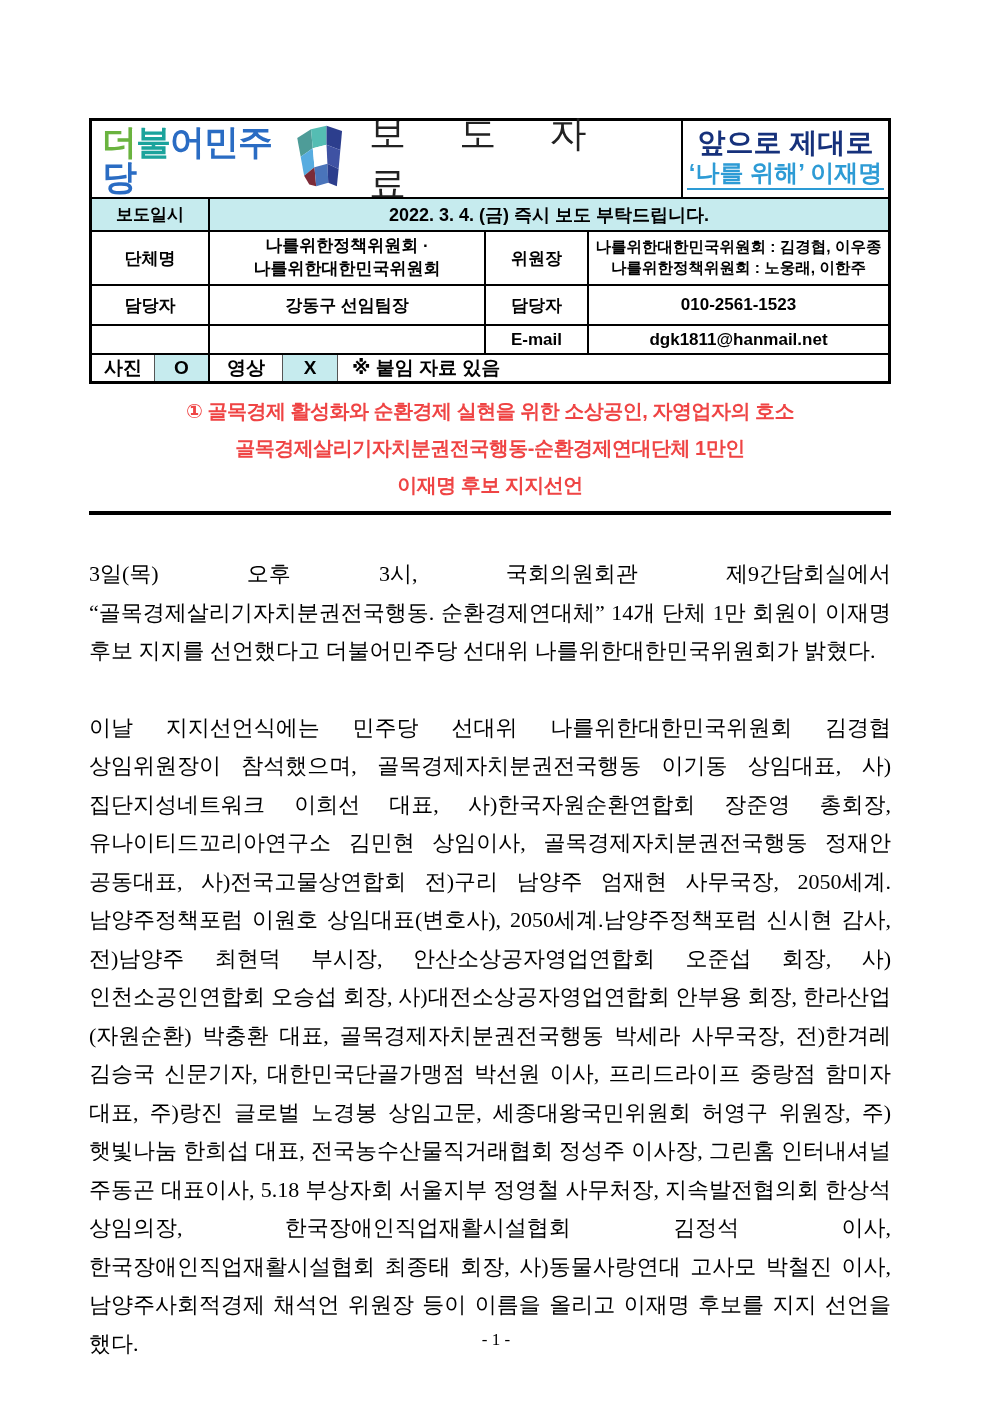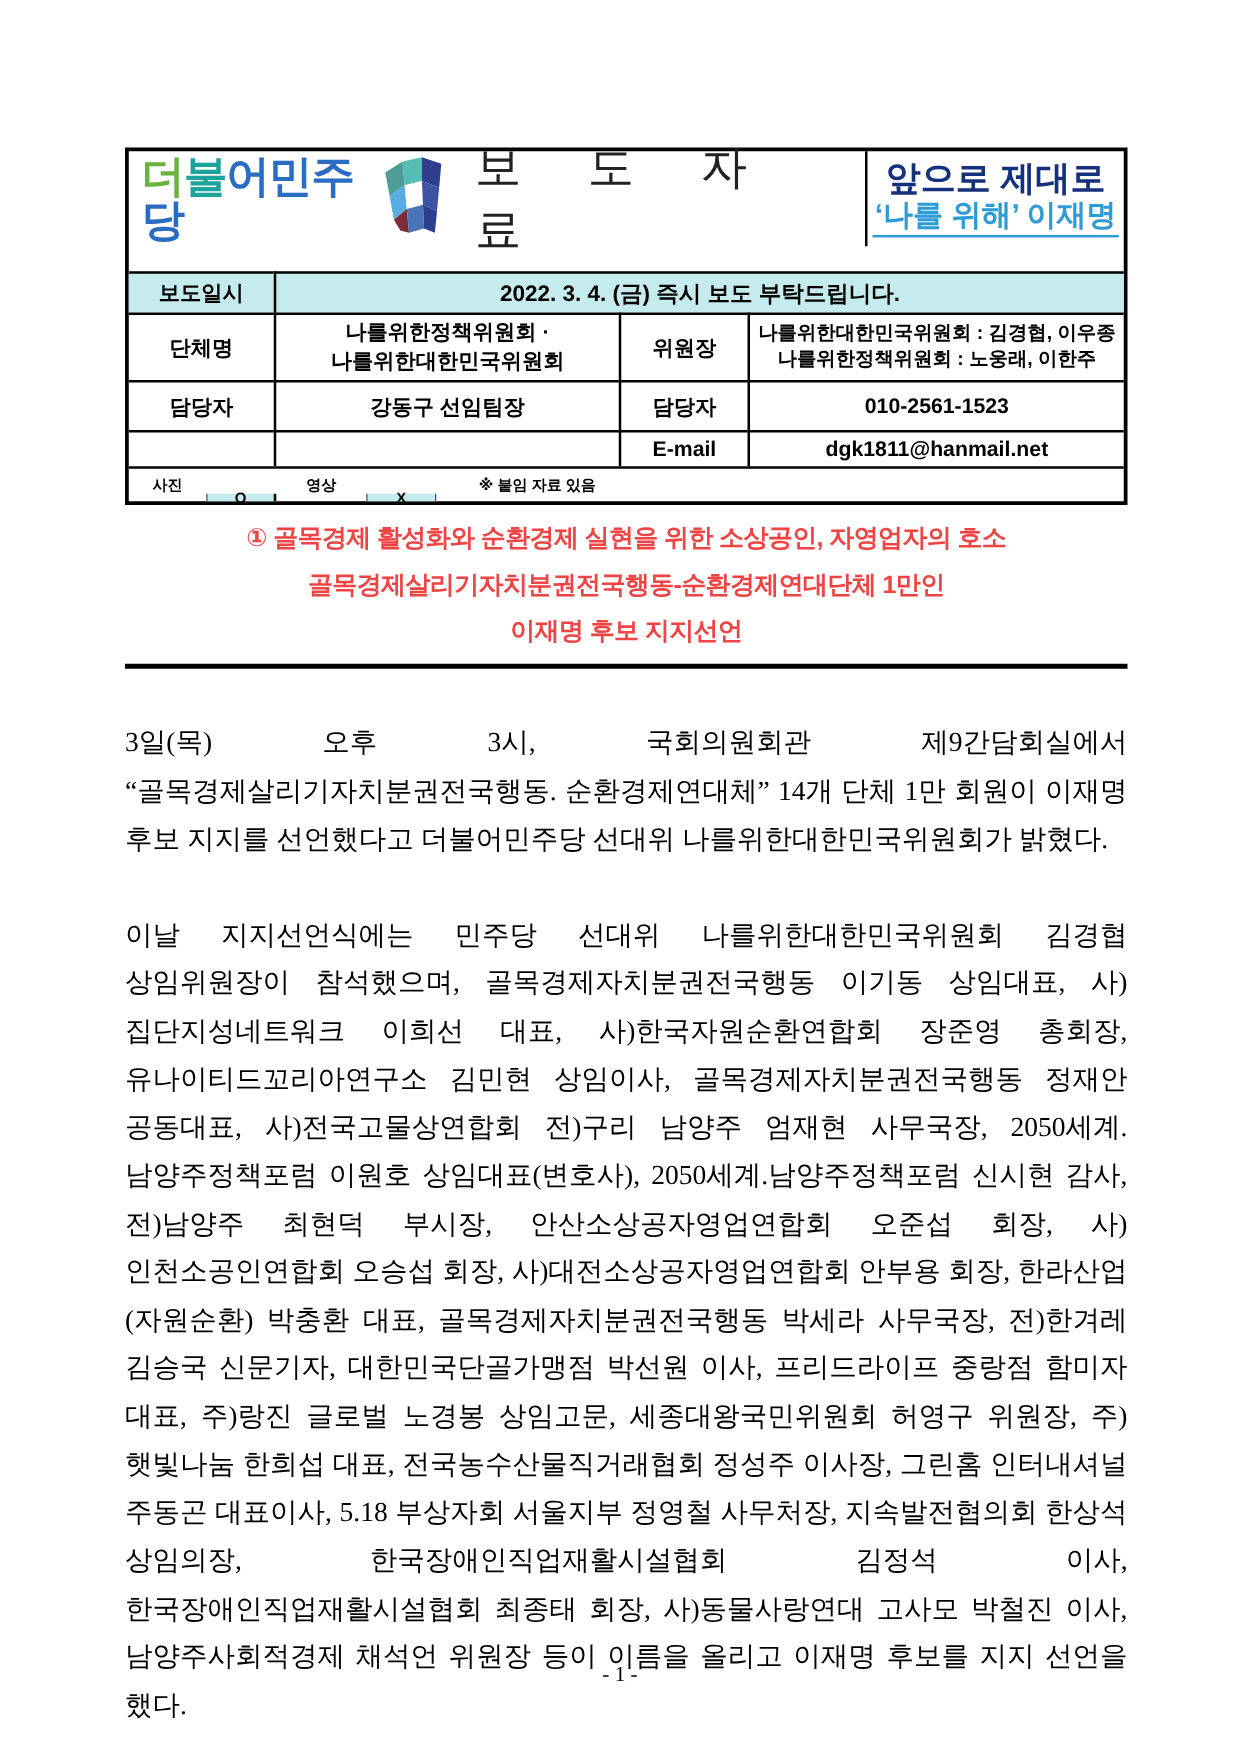--- a/index.html
+++ b/index.html
@@ -3,21 +3,21 @@
 <meta charset="utf-8">
 <style>
   * { margin: 0; padding: 0; box-sizing: border-box; }
   html, body { width: 992px; background: #ffffff; }
   body {
     width: 992px; height: 1403px;
     font-family: "Liberation Sans", "DejaVu Sans", sans-serif;
     color: #000;
     position: relative;
   }
-  .sheet { position: absolute; left: 100px; top: 118px; width: 802px; }
+  .sheet { position: absolute; left: 89px; top: 118px; width: 802px; }
 
   
   .info-table {
     border: 3px solid #000;
     display: grid;
     grid-template-columns: 116px 276px 103px 1fr;
     width: 802px;
   }
   .cell { display: flex; align-items: center; justify-content: center; text-align: center; }
   .bl { border-left: 2px solid #000; }
@@ -33,37 +33,37 @@
   .press-cell { flex: 1; display: flex; align-items: center; justify-content: center; }
   .press-title {
     font-family: "Liberation Serif", "DejaVu Serif", serif;
     font-size: 37px; letter-spacing: 22px; color: #222; font-weight: 500;
     padding-left: 22px;
   }
   .slogan-cell { width: 207px; border-left: 2px solid #000; display: flex; flex-direction: column; align-items: center; justify-content: center; }
   .slogan-1 { font-size: 28px; font-weight: 800; color: #16317b; letter-spacing: 0px; line-height: 1.1; }
   .slogan-2 { font-size: 24px; font-weight: 600; color: #2d9bd5; line-height: 1.15; border-bottom: 2px solid #2d9bd5; padding: 0 2px 1px 2px; }
 
-  .cyan { background: #c6ebee; margin-top: 20px; }
+  .cyan { background: #c6ebee; }
   .lab { font-weight: 700; font-size: 17px; }
   .val { font-weight: 700; font-size: 17px; }
   .small2 { font-weight: 700; font-size: 15.5px; line-height: 1.35; }
 
   .r2 { height: 33px; }
   .r3 { height: 54px; }
   .r4 { height: 40px; }
   .r5 { height: 29px; }
 
   .media-row { grid-column: 1 / 5; display: flex; height: 28px; border-top: 2px solid #000; }
-  .media-row .mcell { display: flex; align-items: center; justify-content: center; font-weight: 700; font-size: 12px; }
+  .media-row .mcell { display: flex; align-items: center; justify-content: center; font-weight: 700; font-size: 19px; }
   .m-photo-label { width: 62px; }
   .m-photo-val { width: 56px; border-left: 1px solid #555; border-right: 2px solid #000; }
   .m-video-label { width: 72px; }
   .m-video-val { width: 56px; border-left: 1px solid #555; border-right: 1px solid #555; }
-  .m-note { flex: 1; justify-content: flex-start !important; padding-left: 14px; margin-left: 20px; }
+  .m-note { flex: 1; justify-content: flex-start !important; padding-left: 14px; }
 
   
   .headline {
     margin-top: 9px; text-align: center;
     color: #ef4444; font-weight: 800;
     font-size: 20px; line-height: 37px; letter-spacing: -0.5px;
     word-break: keep-all;
   }
   .thick-rule { height: 4px; background: #000; margin-top: 7px; }
 

